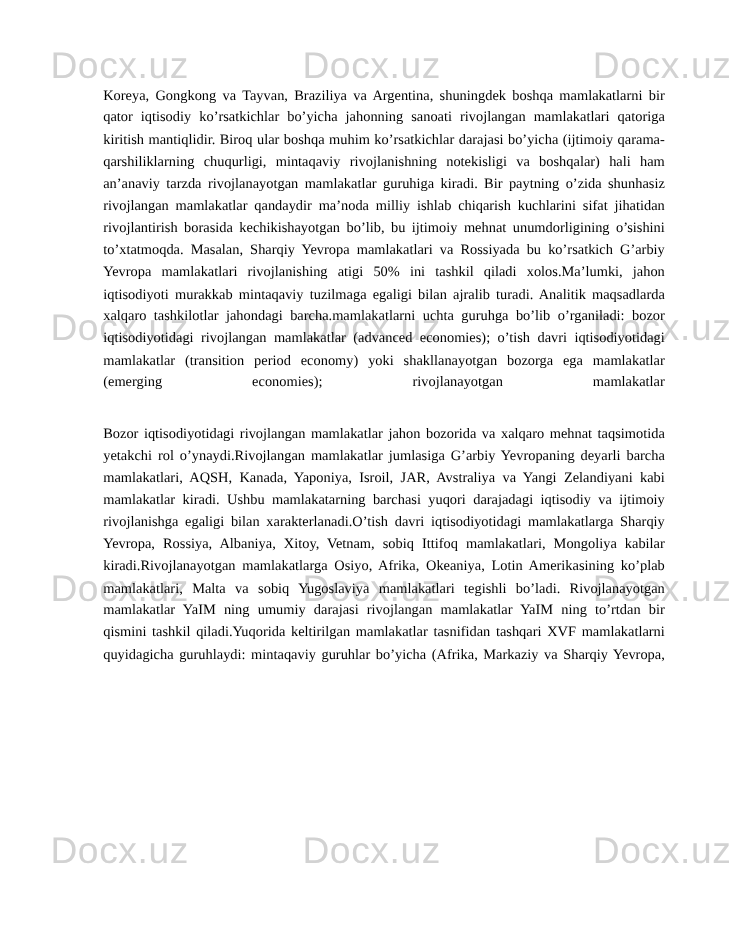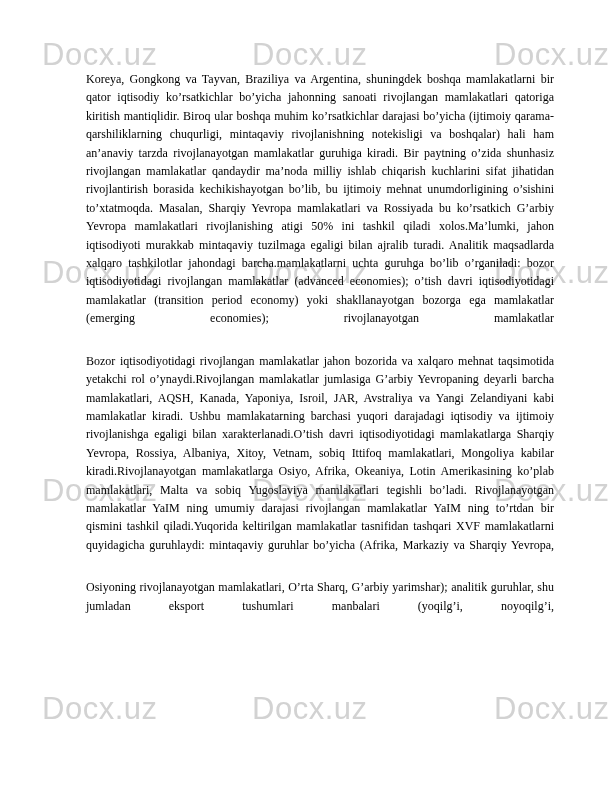--- a/index.html
+++ b/index.html
@@ -82,16 +82,15 @@
   </div>
 
   <div class="content" style="color: rgb(0, 0, 0);">
 
     <div class="para">
       <div class="para-body">Koreya, Gongkong va Tayvan, Braziliya va Argentina, shuningdek boshqa mamlakatlarni bir qator iqtisodiy ko’rsatkichlar bo’yicha jahonning sanoati rivojlangan mamlakatlari qatoriga kiritish mantiqlidir. Biroq ular boshqa muhim ko’rsatkichlar darajasi bo’yicha (ijtimoiy qarama-qarshiliklarning chuqurligi, mintaqaviy rivojlanishning notekisligi va boshqalar) hali ham an’anaviy tarzda rivojlanayotgan mamlakatlar guruhiga kiradi. Bir paytning o’zida shunhasiz rivojlangan mamlakatlar qandaydir ma’noda milliy ishlab chiqarish kuchlarini sifat jihatidan rivojlantirish borasida kechikishayotgan bo’lib, bu ijtimoiy mehnat unumdorligining o’sishini to’xtatmoqda. Masalan, Sharqiy Yevropa mamlakatlari va Rossiyada bu ko’rsatkich G’arbiy Yevropa mamlakatlari rivojlanishing atigi 50% ini tashkil qiladi xolos.Ma’lumki, jahon iqtisodiyoti murakkab mintaqaviy tuzilmaga egaligi bilan ajralib turadi. Analitik maqsadlarda xalqaro tashkilotlar jahondagi barcha.mamlakatlarni uchta guruhga bo’lib o’rganiladi: bozor iqtisodiyotidagi rivojlangan mamlakatlar (advanced economies); o’tish davri iqtisodiyotidagi mamlakatlar (transition period economy) yoki shakllanayotgan bozorga ega mamlakatlar (emerging economies); rivojlanayotgan mamlakatlar</div>
     </div>
 
     <div class="para">Bozor iqtisodiyotidagi rivojlangan mamlakatlar jahon bozorida va xalqaro mehnat taqsimotida yetakchi rol o’ynaydi.Rivojlangan mamlakatlar jumlasiga G’arbiy Yevropaning deyarli barcha mamlakatlari, AQSH, Kanada, Yaponiya, Isroil, JAR, Avstraliya va Yangi Zelandiyani kabi mamlakatlar kiradi. Ushbu mamlakatarning barchasi yuqori darajadagi iqtisodiy va ijtimoiy rivojlanishga egaligi bilan xarakterlanadi.O’tish davri iqtisodiyotidagi mamlakatlarga Sharqiy Yevropa, Rossiya, Albaniya, Xitoy, Vetnam, sobiq Ittifoq mamlakatlari, Mongoliya kabilar kiradi.Rivojlanayotgan mamlakatlarga Osiyo, Afrika, Okeaniya, Lotin Amerikasining ko’plab mamlakatlari, Malta va sobiq Yugoslaviya mamlakatlari tegishli bo’ladi. Rivojlanayotgan mamlakatlar YaIM ning umumiy darajasi rivojlangan mamlakatlar YaIM ning to’rtdan bir qismini tashkil qiladi.Yuqorida keltirilgan mamlakatlar tasnifidan tashqari XVF mamlakatlarni quyidagicha guruhlaydi: mintaqaviy guruhlar bo’yicha (Afrika, Markaziy va Sharqiy Yevropa,</div>
 
-    <div class="para">Osiyoning rivojlanayotgan mamlakatlari, O’rta Sharq, G’arbiy yarimshar); analitik guruhlar, shu jumladan eksport tushumlari manbalari (yoqilg’i, noyoqilg’i,</div>
 
   </div>
 </div>
 
 </body></html>

